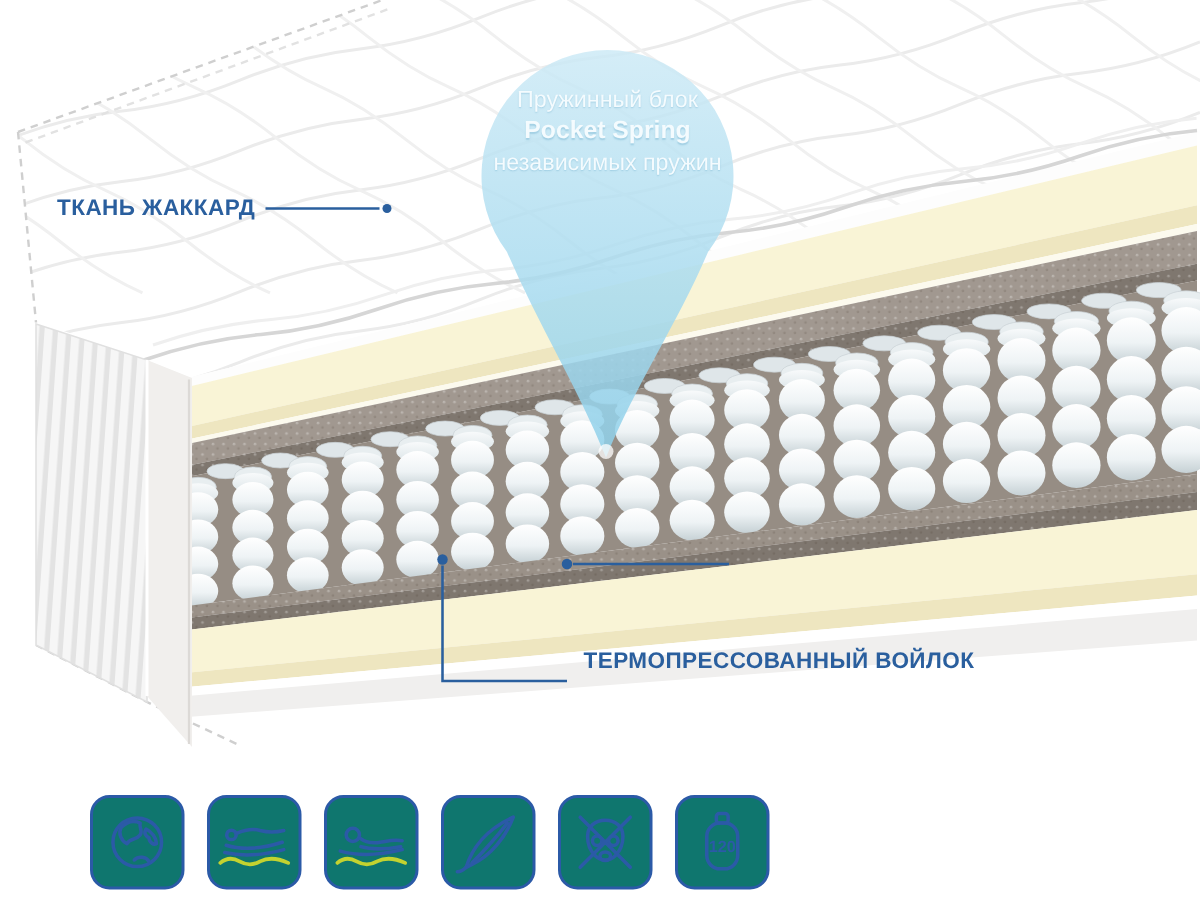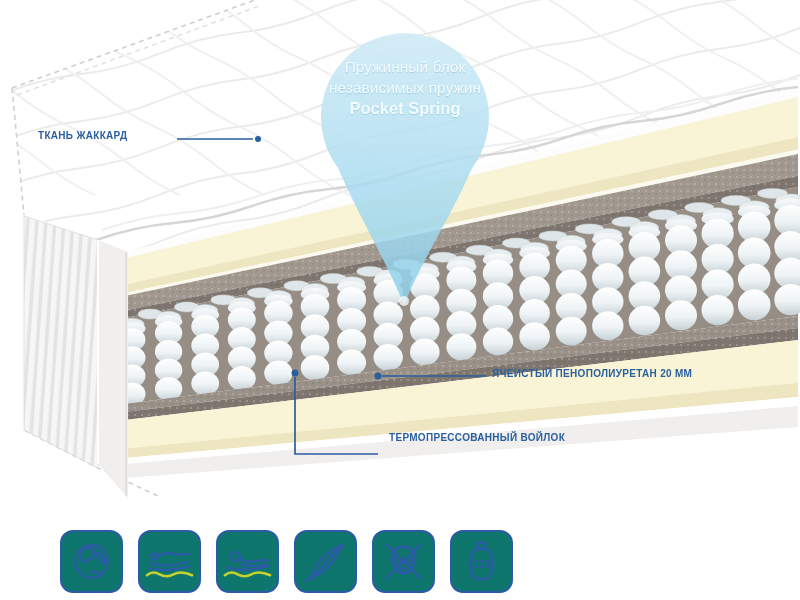--- a/index.html
+++ b/index.html
@@ -4,21 +4,21 @@
 <style>
   html,body{margin:0;padding:0;background:#fff;}
   .stage{position:relative;width:800px;height:600px;background:#fff;overflow:hidden;
          font-family:"Liberation Sans",sans-serif;}
   .stage svg.art{position:absolute;left:0;top:0;}
   .overlay{position:absolute;z-index:2;}
   .callout-text{left:303px;top:56px;width:204px;text-align:center;color:#f4fbfe;}
   .callout-text .ln{display:block;font-size:15.5px;line-height:21px;font-weight:400;
                     text-shadow:0 1px 1px rgba(90,160,195,.35);}
   .callout-text .ln.b{font-size:16.5px;font-weight:700;}
-  .lbl{position:absolute;white-space:nowrap;font-weight:700;font-size:10px;
+  .lbl{position:absolute;white-space:nowrap;font-weight:700;font-size:15px;
        letter-spacing:.3px;color:var(--label-blue,#2a5f9e);}
   .lbl-fabric{left:38px;top:130px;}
   .lbl-foam{left:492px;top:368px;}
   .lbl-felt{left:389px;top:432px;}
   .features{left:60px;top:530px;display:flex;gap:15px;}
   .feature{width:63px;height:63px;border:2.6px solid var(--icon-blue,#2b5aa7);
            border-radius:13px;box-sizing:border-box;background:#0f766e;padding:2px;}
   .feature svg{display:block;width:100%;height:100%;}
   .ic{stroke:var(--icon-blue,#2b5aa7);fill:none;stroke-width:2.4;
       stroke-linecap:round;stroke-linejoin:round;}
@@ -269,26 +269,25 @@
       <line class="leader" x1="382" y1="376" x2="486" y2="376"></line>
     </g>
     <g>
       <circle class="leader-dot" cx="295" cy="373" r="3.5"></circle>
       <polyline class="leader" points="295,377 295,454 378,454"></polyline>
     </g>
   </svg>
 
   <div class="overlay callout-text">
     <span class="ln">Пружинный блок</span>
+    <span class="ln b">Pocket Spring</span>
     <span class="ln">независимых пружин</span>
-    <span class="ln b">Pocket Spring</span>
   </div>
 
   <div class="lbl lbl-fabric overlay">ТКАНЬ ЖАККАРД</div>
-  <div class="lbl lbl-foam overlay">ЯЧЕИСТЫЙ ПЕНОПОЛИУРЕТАН 20 ММ</div>
   <div class="lbl lbl-felt overlay">ТЕРМОПРЕССОВАННЫЙ ВОЙЛОК</div>
 
   <div class="overlay features">
     <div class="feature">
       <svg viewBox="0 0 56 56">
         <circle class="ic" cx="28" cy="28" r="16.5"></circle>
         <path class="ic" d="M17,18 c4,-4 9,-5 13,-3 c-1,3 2,5 0,8 c-3,4 -7,2 -9,6 c-4,-2 -6,-7 -4,-11 z"></path>
         <path class="ic" d="M34,19 c4,2 7,6 7,10 c-2,1 -5,-1 -5,-4 c-2,-1 -4,-3 -2,-6 z"></path>
         <path class="ic" d="M26,40 c3,-3 8,-2 10,1"></path>
       </svg>

